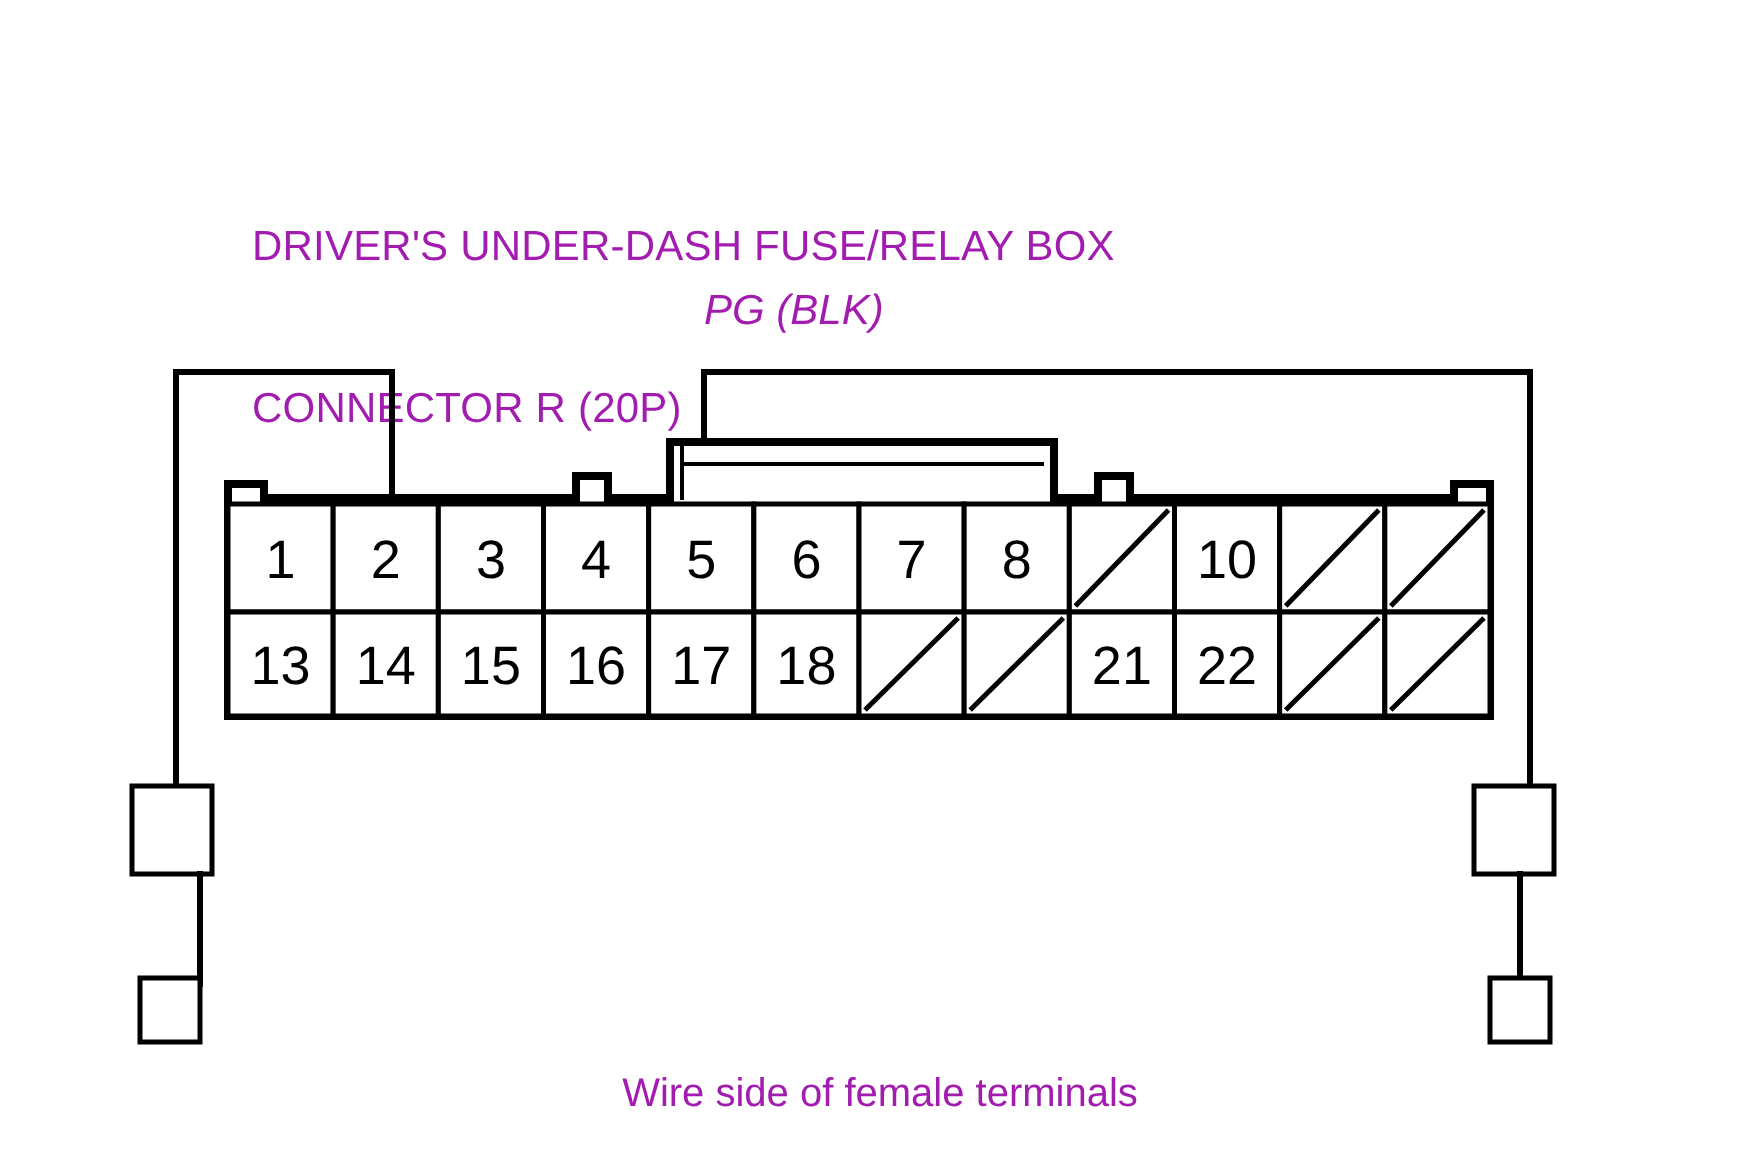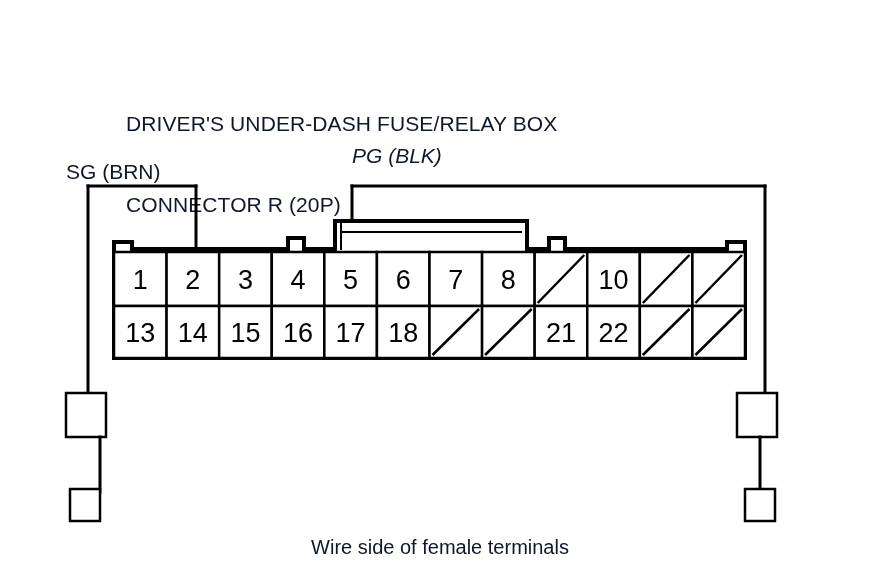--- a/index.html
+++ b/index.html
@@ -6,21 +6,21 @@
     margin: 0;
     padding: 0;
     background: #ffffff;
   }
   #stage {
     position: relative;
     width: 880px;
     height: 580px;
     background: #ffffff;
     font-family: "Liberation Sans", sans-serif;
-    color: #0f172a;
+    color: #a21caf;
     overflow: hidden;
   }
   .title-block {
     position: absolute;
     left: 126px;
     top: 56px;
     font-size: 21px;
     line-height: 27px;
     letter-spacing: 0.1px;
     white-space: pre;
@@ -92,21 +92,20 @@
 </head>
 <body>
 
 <div id="stage">
 
   <div class="title-block">
     <span class="title-line">DRIVER'S UNDER-DASH FUSE/RELAY BOX</span>
     <span class="title-line">CONNECTOR R (20P)</span>
   </div>
 
-  <div class="wire-label" id="sg-label">SG (BRN)</div>
   <div class="wire-label" id="pg-label">PG (BLK)</div>
 
   <svg class="diagram" viewBox="0 0 880 580">
 
     <g>
       <path class="ln" d="M 88 186 L 88 425"></path>
       <path class="ln" d="M 88 186 L 196 186"></path>
       <path class="ln" d="M 196 186 L 196 250"></path>
     </g>
 

